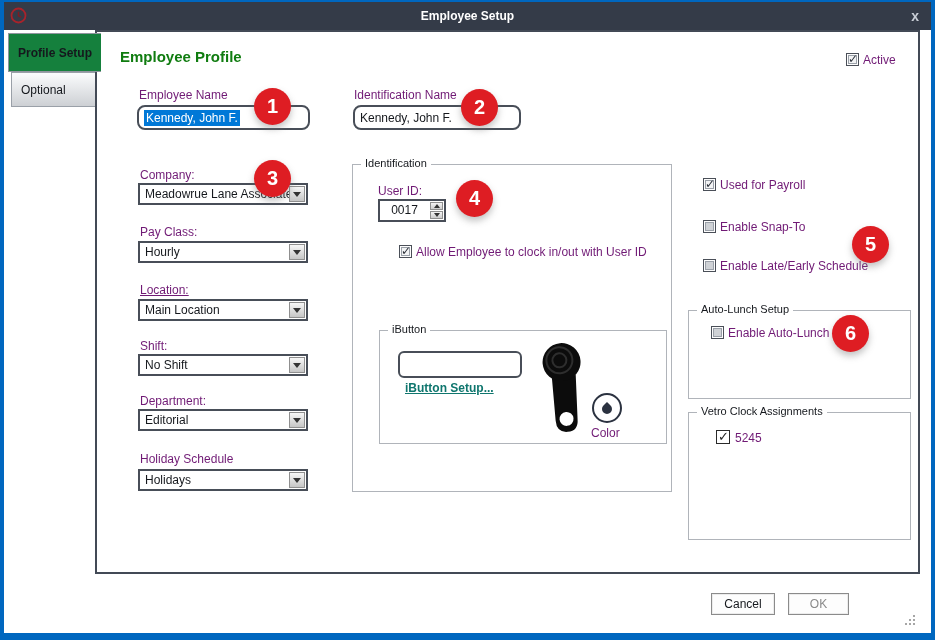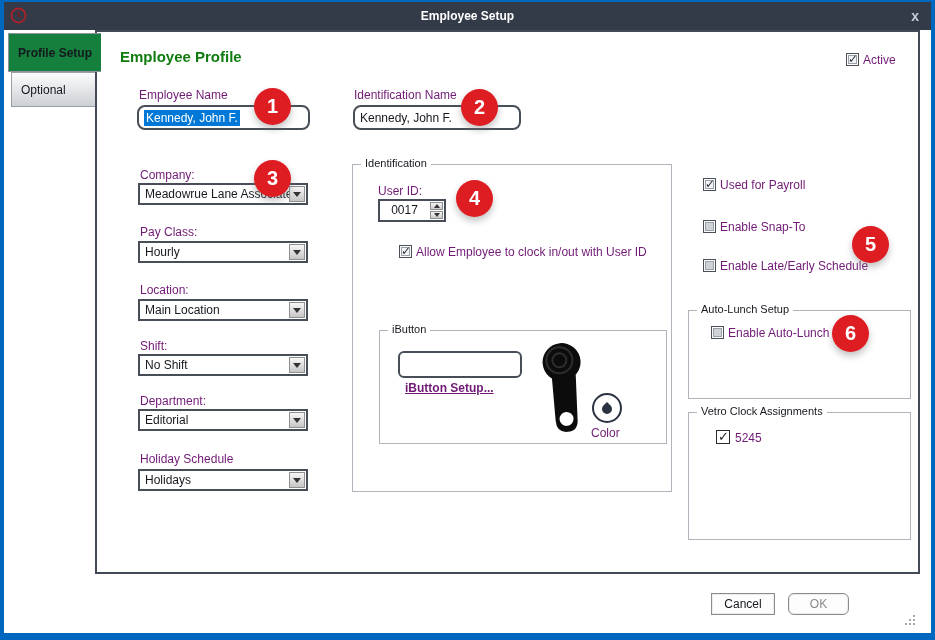--- a/index.html
+++ b/index.html
@@ -67,21 +67,21 @@
                          font-size:12px; font-weight:bold; color:#2a2f38; }
   .cbflat { position:absolute; width:14px; height:14px; border:1px solid #2a2a2a; background:#fff; z-index:4; }
   .cbflat.checked::after { content:"\2713"; position:absolute; top:-2px; left:1px;
                            font-size:13px; color:#222; }
 
   
   .group { position:absolute; border:1px solid #b0b4ba; background:#fff; z-index:3; }
   .group-title { position:absolute; top:-8px; left:8px; background:#fff; padding:0 4px;
                  font-size:11px; white-space:nowrap; }
 
-  .link { color:#701a75; font-weight:bold; font-size:12px; text-decoration:underline;
+  .link { color:#0f766e; font-weight:bold; font-size:12px; text-decoration:underline;
           cursor:pointer; z-index:4; }
 
   
   .badge { position:absolute; width:37px; height:37px; border-radius:50%; background:#de1d23;
            color:#fff; font-size:20px; font-weight:bold; display:flex; align-items:center;
            justify-content:center; z-index:6; box-shadow:0 4px 7px rgba(120,120,120,.45); }
 
   
   .btn { position:absolute; height:22px; background:#fdfdfd; border:1px solid #8b8b8b;
          box-shadow:inset 0 0 0 1px #ececec; font-size:12px; display:flex; align-items:center;
@@ -145,21 +145,21 @@
   </div>
 
   <span class="lbl" style="left:136px; top:223px;">Pay Class:</span>
   <div class="combo" style="left:134px; top:239px;">
     <span class="combo-val">Hourly</span>
     <span class="combo-btn">
         <span class="tri-dn"></span>
       </span>
   </div>
 
-  <span class="lbl" style="left:136px; top:281px;">Location:</span>
+  <span class="lbl" style="left:136px; top:281px;text-decoration:underline;">Location:</span>
   <div class="combo" style="left:134px; top:297px;">
     <span class="combo-val">Main Location</span>
     <span class="combo-btn">
         <span class="tri-dn"></span>
       </span>
   </div>
 
   <span class="lbl" style="left:136px; top:337px;">Shift:</span>
   <div class="combo" style="left:134px; top:352px;">
     <span class="combo-val">No Shift</span>
@@ -249,16 +249,16 @@
   <span class="lbl" style="left:731px; top:429px;">5245</span>
 
   <div class="badge" style="left:250px; top:86px;">1</div>
   <div class="badge" style="left:457px; top:87px;">2</div>
   <div class="badge" style="left:250px; top:158px;">3</div>
   <div class="badge" style="left:452px; top:178px;">4</div>
   <div class="badge" style="left:848px; top:224px;">5</div>
   <div class="badge" style="left:828px; top:313px;">6</div>
 
   <div class="btn" style="left:707px; top:591px; width:64px;">Cancel</div>
-  <div class="btn btn-ok" style="left:784px; top:591px; width:61px;border-radius:6px;">OK</div>
+  <div class="btn btn-ok" style="left:784px; top:591px; width:61px;">OK</div>
 
   <div class="grip"></div>
 </div>
 
 </body></html>

